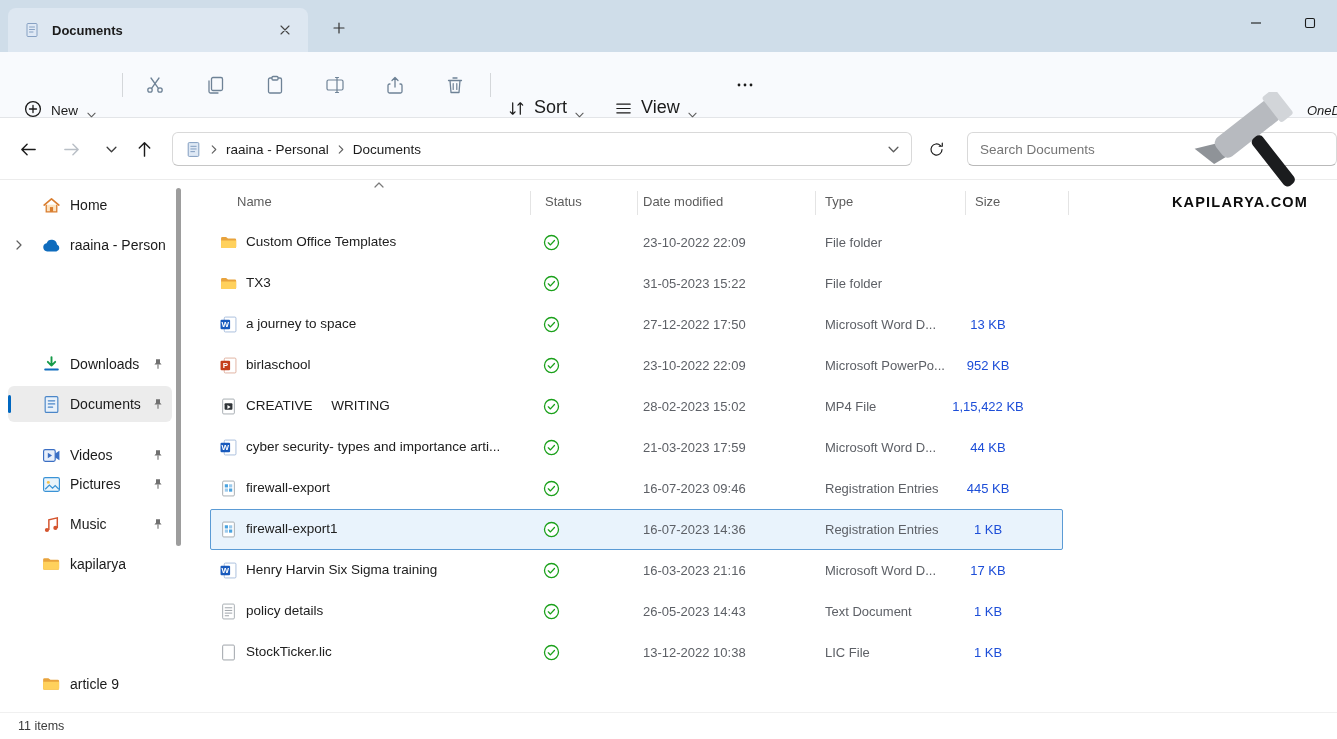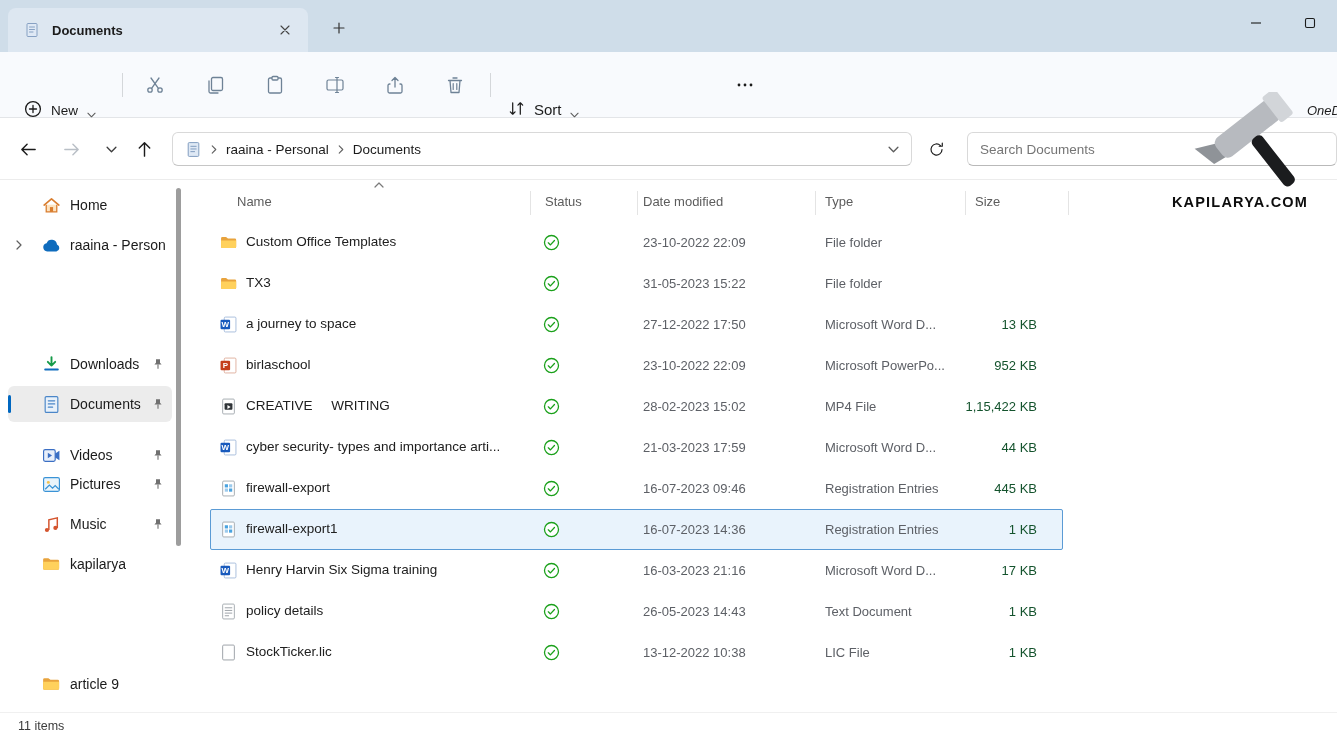--- a/index.html
+++ b/index.html
@@ -18,21 +18,21 @@
   .cap-btn{width:54px;height:46px;display:flex;align-items:center;justify-content:center;color:#1b1b1b;}
 
   
   .toolbar{position:absolute;top:52px;left:0;right:0;height:66px;background:#f8fafd;border-bottom:1px solid #e3e5e8;}
   .tb{position:absolute;top:0;height:66px;display:flex;align-items:flex-end;}
   .btn-new{left:20px;gap:9px;padding:0 4px;}
   .btn-new .lbl{font-size:13.5px;}
   .tb-sep{position:absolute;top:21px;width:1px;height:24px;background:#d4d7da;}
   .ticon{position:absolute;top:21px;width:24px;height:24px;color:#6e8296;display:flex;align-items:center;justify-content:center;}
   .tb-labeled{gap:8px;color:#1b1b1b;}
-  .tb-labeled .lbl{font-size:15px;}
+  .tb-labeled .lbl{font-size:18px;}
   .chev{color:#5c5c5c;}
   .onedrive{left:1262px;gap:21px;font-style:italic;}
   .onedrive .lbl{font-size:13px;white-space:nowrap;}
 
   
   .navrow{position:absolute;top:118px;left:0;right:0;height:62px;background:#fff;border-bottom:1px solid #ececec;}
   .nav-btn{position:absolute;top:15px;width:32px;height:32px;display:flex;align-items:center;justify-content:center;border-radius:4px;}
   .addressbar{position:absolute;left:172px;top:14px;width:740px;height:34px;border:1px solid #d9d9d9;border-bottom-color:#c6c6c6;border-radius:6px;background:#fff;display:flex;align-items:center;padding:0 12px;gap:9px;}
   .crumb{font-size:13.5px;white-space:nowrap;}
   .crumb-sep{color:#5f5f5f;display:flex;}
@@ -64,21 +64,21 @@
   .col-sep{position:absolute;top:-2px;width:1px;height:24px;background:#e4e4e4;}
   .sort-caret{position:absolute;left:174px;top:-11px;color:#7a7a7a;}
   .rows{position:absolute;top:42px;left:10px;width:853px;}
   .frow{position:relative;height:41px;}
   .frow.selected{background:#e9f3fc;outline:1px solid #5b9bd5;outline-offset:-1px;border-radius:2px;}
   .c-icon{position:absolute;left:10px;top:12px;width:17px;height:17px;}
   .c-name{position:absolute;left:36px;top:12px;font-size:13.5px;color:#202020;white-space:pre;max-width:292px;overflow:hidden;}
   .c-status{position:absolute;left:333px;top:12px;width:17px;height:17px;}
   .c-date{position:absolute;left:433px;top:13px;font-size:13px;color:#5d6066;white-space:nowrap;}
   .c-type{position:absolute;left:615px;top:13px;font-size:13px;color:#5d6066;white-space:nowrap;}
-  .c-size{position:absolute;left:697px;top:13px;width:130px;text-align:right;font-size:13px;color:#14532d;white-space:nowrap;}
+  .c-size{position:absolute;left:713px;top:13px;width:130px;text-align:center;font-size:13px;color:#1d4ed8;white-space:nowrap;}
 
   
   .statusbar{position:absolute;left:0;right:0;bottom:0;height:27px;background:#fff;border-top:1px solid #f0f0f0;display:flex;align-items:center;padding-left:18px;font-size:12.5px;color:#3c3c3c;}
 </style>
 </head>
 <body>
 
 <svg style="position:absolute;width:0;height:0;overflow:hidden" aria-hidden="true">
   <symbol id="i-folder" viewBox="0 0 16 16">
     <path d="M1 4a1.2 1.2 0 0 1 1.2-1.2h3.5l1.8 1.5H14A1.2 1.2 0 0 1 15.2 5.5V12a1.2 1.2 0 0 1-1.2 1.2H2.2A1.2 1.2 0 0 1 1 12Z" fill="#e8a33d"></path>
@@ -324,20 +324,33 @@
       </svg>
     </span>
   <span class="tb-sep" style="left:490px"></span>
   <div class="tb tb-labeled" style="left:507px">
     <span>
         <svg width="19" height="19">
           <use href="#i-sort"></use>
         </svg>
       </span>
     <span class="lbl">Sort</span>
+    <span class="chev">
+        <svg width="9" height="6">
+          <use href="#i-chev-down"></use>
+        </svg>
+      </span>
+  </div>
+  <div class="tb tb-labeled" style="left:614px">
+    <span>
+        <svg width="19" height="19">
+          <use href="#i-view"></use>
+        </svg>
+      </span>
+    <span class="lbl">View</span>
     <span class="chev">
         <svg width="9" height="6">
           <use href="#i-chev-down"></use>
         </svg>
       </span>
   </div>
   <span class="ticon" style="left:733px;color:#1b1b1b">
       <svg width="20" height="20">
         <use href="#i-dots"></use>
       </svg>

